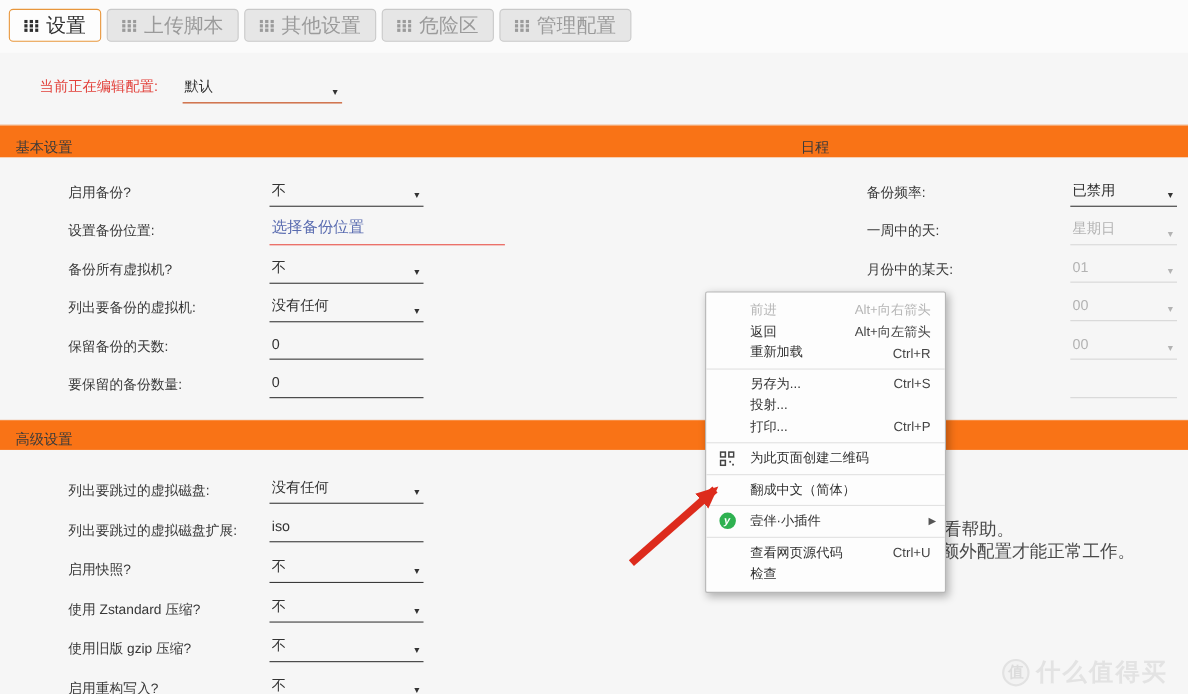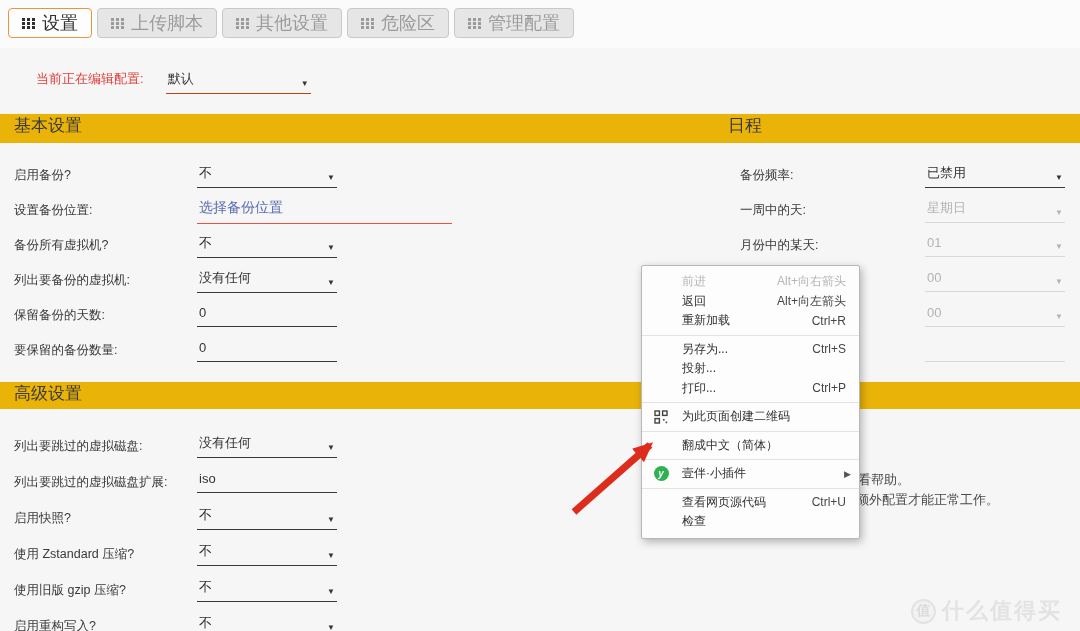--- a/index.html
+++ b/index.html
@@ -19,49 +19,49 @@
   .tab .gicon svg { fill:#9b9b9b; }
 
   
   .config-row { position:absolute; left:14px; top:70px; display:flex; align-items:flex-end; z-index:2;margin-left:22px; }
   .config-label { font-size:13px; color:#e2403a; padding-bottom:6px; }
   .config-select { position:relative; width:145px; margin-left:22px; border-bottom:1px solid #c2410c;
                    font-size:13px; padding:0 14px 5px 2px; cursor:pointer; }
   .caret { position:absolute; right:2px; bottom:5px; font-size:8px; color:#333; }
 
   
-  .secbar { position:absolute; left:0; width:1080px; background:#eab308; border-top:1px solid #f2f2f2;
-            display:flex; align-items:flex-start; font-size:17px; color:#3a3a3a; z-index:1; }
+  .secbar { position:absolute; left:0; width:1080px; background:#f97316; border-top:1px solid #f2f2f2;
+            display:flex; align-items:flex-end; font-size:13px; color:#3a3a3a; z-index:1; }
   #bar-basic { top:113px; height:30px; }
   #bar-adv   { top:381px; height:28px; }
   .sec-basic-label { margin-left:14px; }
   .sec-schedule-label { position:absolute; left:728px; }
 
   
   .col { position:absolute; z-index:1; }
   #col-basic    { left:14px; top:158px; width:445px; }
   #col-adv      { left:14px; top:428px; width:445px; }
   #col-schedule { left:740px; top:158px; width:330px; }
-  .frow { display:flex; align-items:center; height:35px; }
+  .frow { display:flex; align-items:center; height:35px;margin-left:48px; }
   #col-adv .frow { height:36px; }
   .flabel { width:183px; font-size:12.5px; color:#383838; flex:none; }
   #col-schedule .flabel { width:185px; }
   .sel, .inp-wrap { position:relative; width:140px; border-bottom:1px solid #3a3a3a;
                     font-size:13px; padding:0 14px 5px 2px; cursor:pointer; min-height:22px; }
   .inp-wrap { cursor:text; padding-right:2px; }
   .inp-wrap input { border:none; outline:none; background:transparent; width:100%;
                     font-size:13px; color:#333; font-family:inherit; padding:0; }
   .frow.disabled .sel { border-bottom-color:#d8d8d8; color:#b3b3b3; cursor:default; }
   .frow.disabled .caret { color:#b3b3b3; }
   .frow.disabled .inp-wrap { border-bottom-color:#d8d8d8; }
   .link-wrap { width:255px; border-bottom:1px solid #e85048; padding:0 0 6px 2px; }
   .link { font-size:14px; color:#5a6cb0; text-decoration:none; cursor:pointer;text-align:center; }
 
   
-  .bg-text { position:absolute; font-size:13px; color:#4a4a4a; z-index:1; white-space:nowrap; }
+  .bg-text { position:absolute; font-size:16px; color:#4a4a4a; z-index:1; white-space:nowrap; }
   #bg-text-1 { left:858px; top:471px; }
   #bg-text-2 { left:856px; top:491px; }
 
   
   .ctx-menu { position:absolute; left:641px; top:265px; width:219px; z-index:10;
               background:#fdfdfd; border:1px solid #b7b7b7; border-radius:2px;
               box-shadow:2px 3px 8px rgba(0,0,0,0.28); padding:6px 0; }
   .mi { position:relative; display:flex; align-items:center; height:19.5px;
         font-size:12px; color:#303030; cursor:pointer; }
   .mi-label { margin-left:40px; flex:1; white-space:nowrap; }

